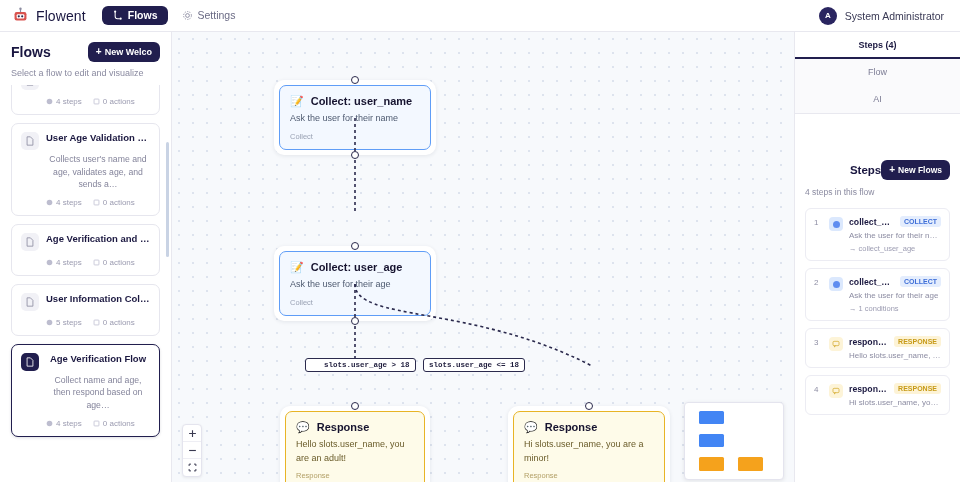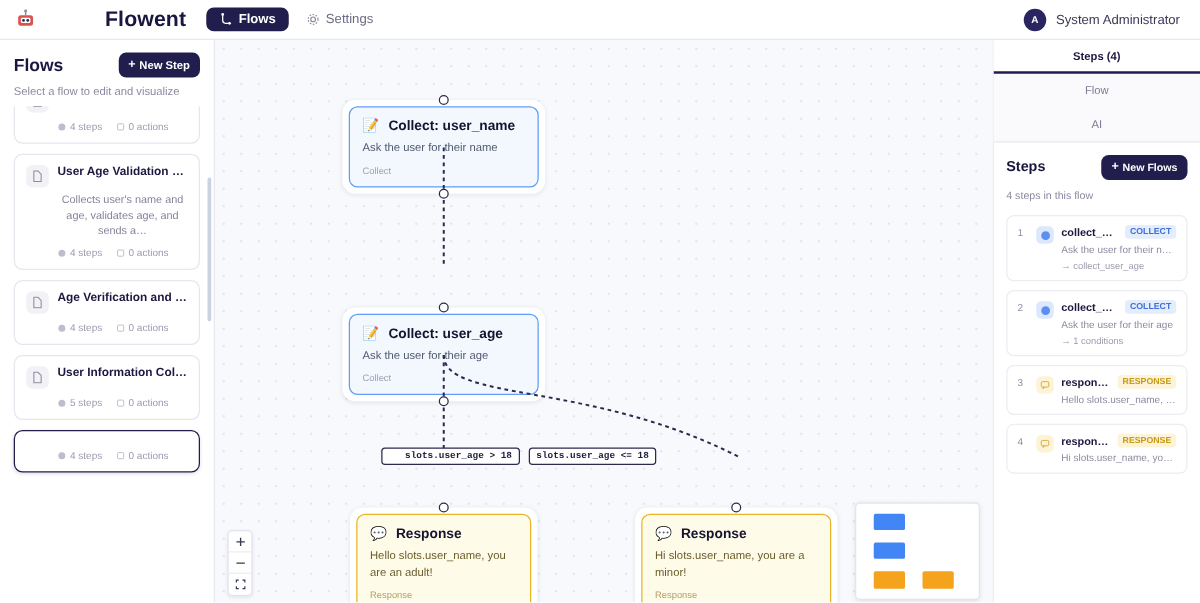--- a/index.html
+++ b/index.html
@@ -15,21 +15,21 @@
   
   .topbar {
     height: 32px; flex: 0 0 32px;
     background: #ffffff;
     border-bottom: 1px solid #e8e8ef;
     display: flex; align-items: center;
     padding: 0 12px;
   }
   .brand { display: flex; align-items: center; gap: 7px; margin-right: 16px; }
   .brand-logo { width: 17px; height: 17px; display: block; }
-  .brand-name { font-size: 17px; font-weight: bold; letter-spacing: .1px; color: #191640; margin-left: 48px; }
+  .brand-name { font-size: 14px; font-weight: normal; letter-spacing: .1px; color: #191640; }
   .nav { display: flex; align-items: center; gap: 4px; }
   .nav-item {
     display: flex; align-items: center; gap: 5px;
     font-size: 10.5px; padding: 4px 10px; border-radius: 6px;
     color: #6b6b85; cursor: pointer; line-height: 1;
   }
   .nav-item.active { background: #211e4e; color: #ffffff; font-weight: 600; }
   .nav-ico { width: 11px; height: 11px; display: block; flex: 0 0 11px; }
   .topbar-spacer { flex: 1 1 auto; }
   .user { display: flex; align-items: center; gap: 8px; padding-right: 4px; }
@@ -166,21 +166,21 @@
     width: 166px; flex: 0 0 166px; background: #fff;
     border-left: 1px solid #e8e8ef; display: flex; flex-direction: column;
   }
   .rtabs { display: flex; border-bottom: 1px solid #e8e8ef; background: #fafafc; flex-direction: column; }
   .rtab {
     flex: 1 1 0; text-align: center; font-size: 9px; color: #7c7c94;
     padding: 8px 0 7px 0; cursor: pointer; border-bottom: 2px solid transparent;
   }
   .rtab.active { color: #1b1840; font-weight: bold; background: #fff; border-bottom-color: #211e4e; }
   .rp-head { padding: 10px 10px 7px 10px; }
-  .rp-title-row { display: flex; align-items: center; justify-content: space-between; }
+  .rp-title-row { display: flex; align-items: center; justify-content: flex-end; margin-top: 36px; }
   .rp-title { font-size: 11.5px; font-weight: bold; color: #191640; }
   .new-step-btn {
     background: #211e4e; color: #fff; border: none;
     font-size: 8.5px; font-weight: 600; padding: 5px 8px; border-radius: 6px;
     cursor: pointer; display: flex; align-items: center; gap: 3px;
     font-family: "Liberation Sans", sans-serif;
   }
   .rp-sub { font-size: 8.5px; color: #8a8aa0; margin-top: 7px; }
   .step-list { padding: 4px 10px 0 10px; overflow: hidden; }
   .step-card {
@@ -256,21 +256,21 @@
   </div>
 
   <div class="body">
 
     <div class="sidebar">
       <div class="sb-head">
         <div class="sb-title-row">
           <div class="sb-title">Flows</div>
           <button class="new-flow-btn">
             <span class="plus-ico">+</span>
-            <span>New Step</span>
+            <span>New Welco</span>
           </button>
         </div>
         <div class="sb-sub">Select a flow to edit and visualize</div>
       </div>
 
       <div class="flow-list">
         <div class="flow-list-inner">
 
           <div class="flow-card">
             <div class="fc-top">
@@ -375,20 +375,31 @@
               <span>
                 <svg class="meta-ico" viewBox="0 0 10 10">
                     <rect x="1.5" y="1.5" width="7" height="7" rx="1" fill="none" stroke="#bdbdcf" stroke-width="1.1"></rect>
                   </svg>
                 <span>0 actions</span>
               </span>
             </div>
           </div>
 
           <div class="flow-card selected">
+            <div class="fc-top">
+              <div class="fc-icon">
+                <svg viewBox="0 0 12 12">
+                    <path d="M2.5 1h4l3 3v7h-7z" fill="none" stroke="#ffffff" stroke-width="1"></path>
+                  </svg>
+              </div>
+              <div class="fc-body">
+                <div class="fc-name">Age Verification Flow</div>
+                <div class="fc-desc">Collect name and age, then respond based on age…</div>
+              </div>
+            </div>
             <div class="fc-meta">
               <span>
                 <svg class="meta-ico" viewBox="0 0 10 10">
                     <circle cx="5" cy="5" r="4" fill="#bdbdcf"></circle>
                   </svg>
                 <span>4 steps</span>
               </span>
               <span>
                 <svg class="meta-ico" viewBox="0 0 10 10">
                     <rect x="1.5" y="1.5" width="7" height="7" rx="1" fill="none" stroke="#bdbdcf" stroke-width="1.1"></rect>

